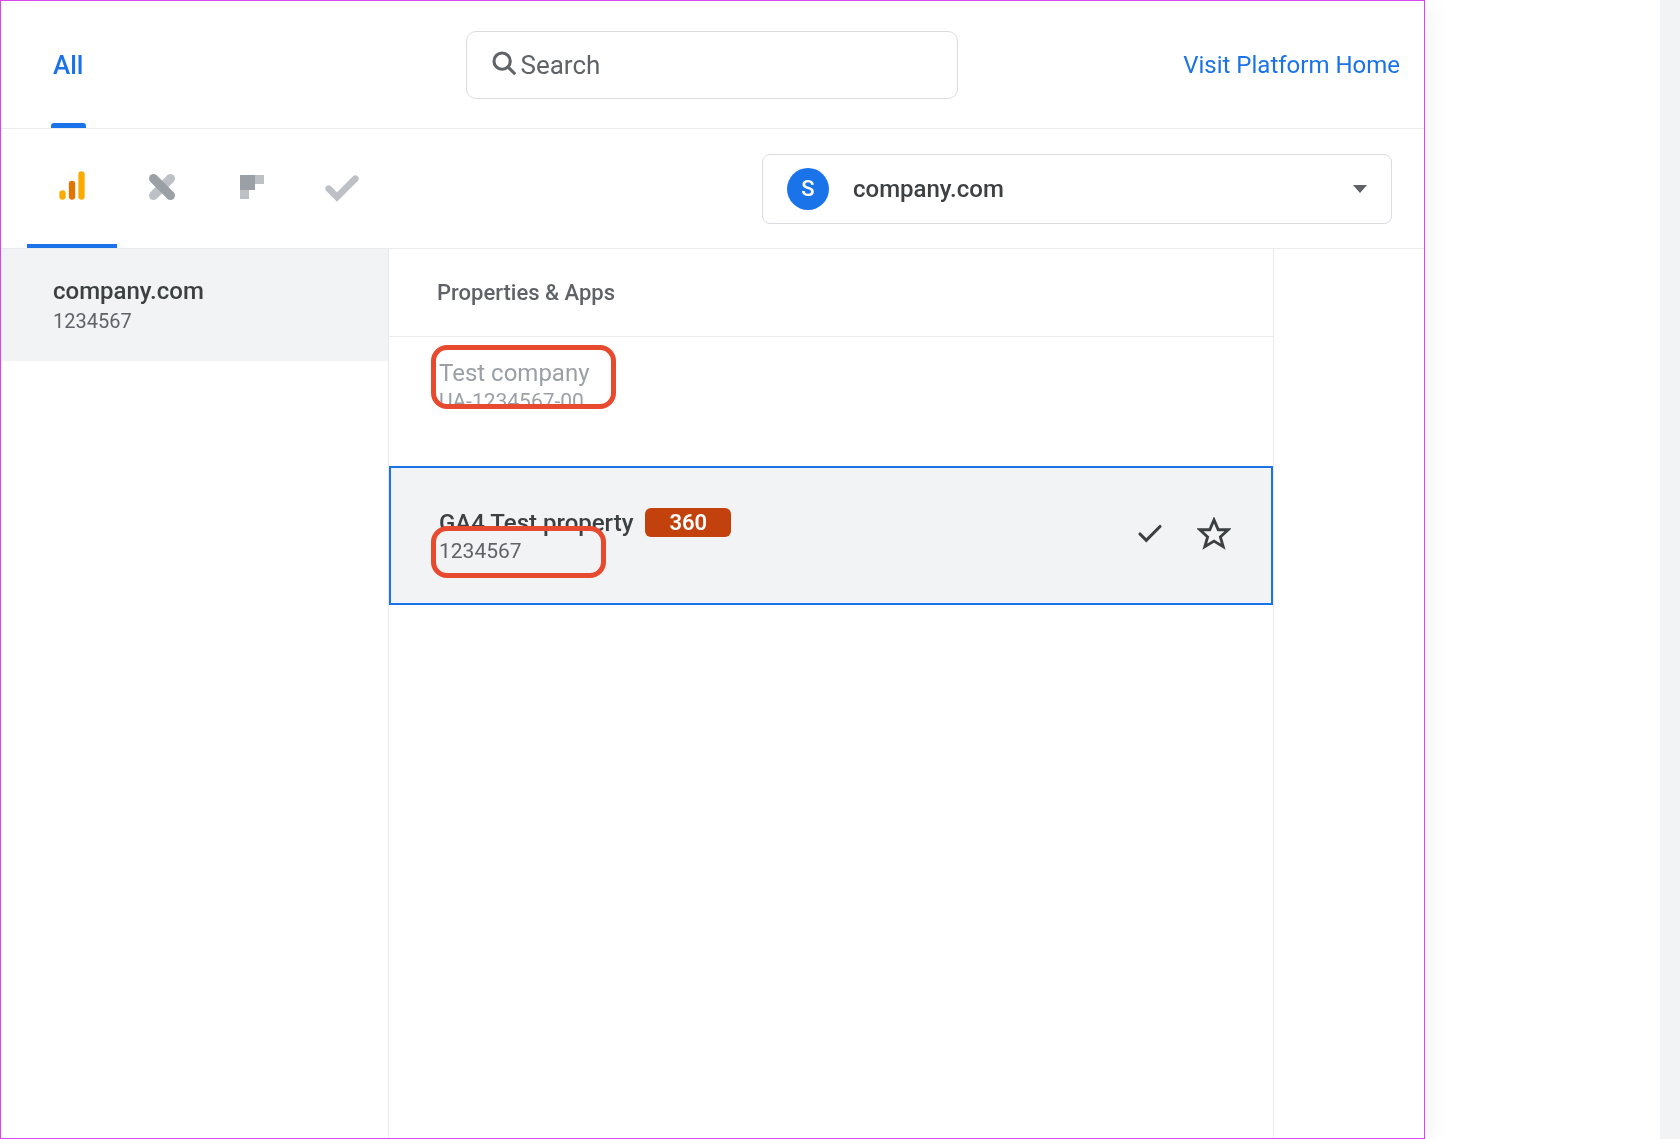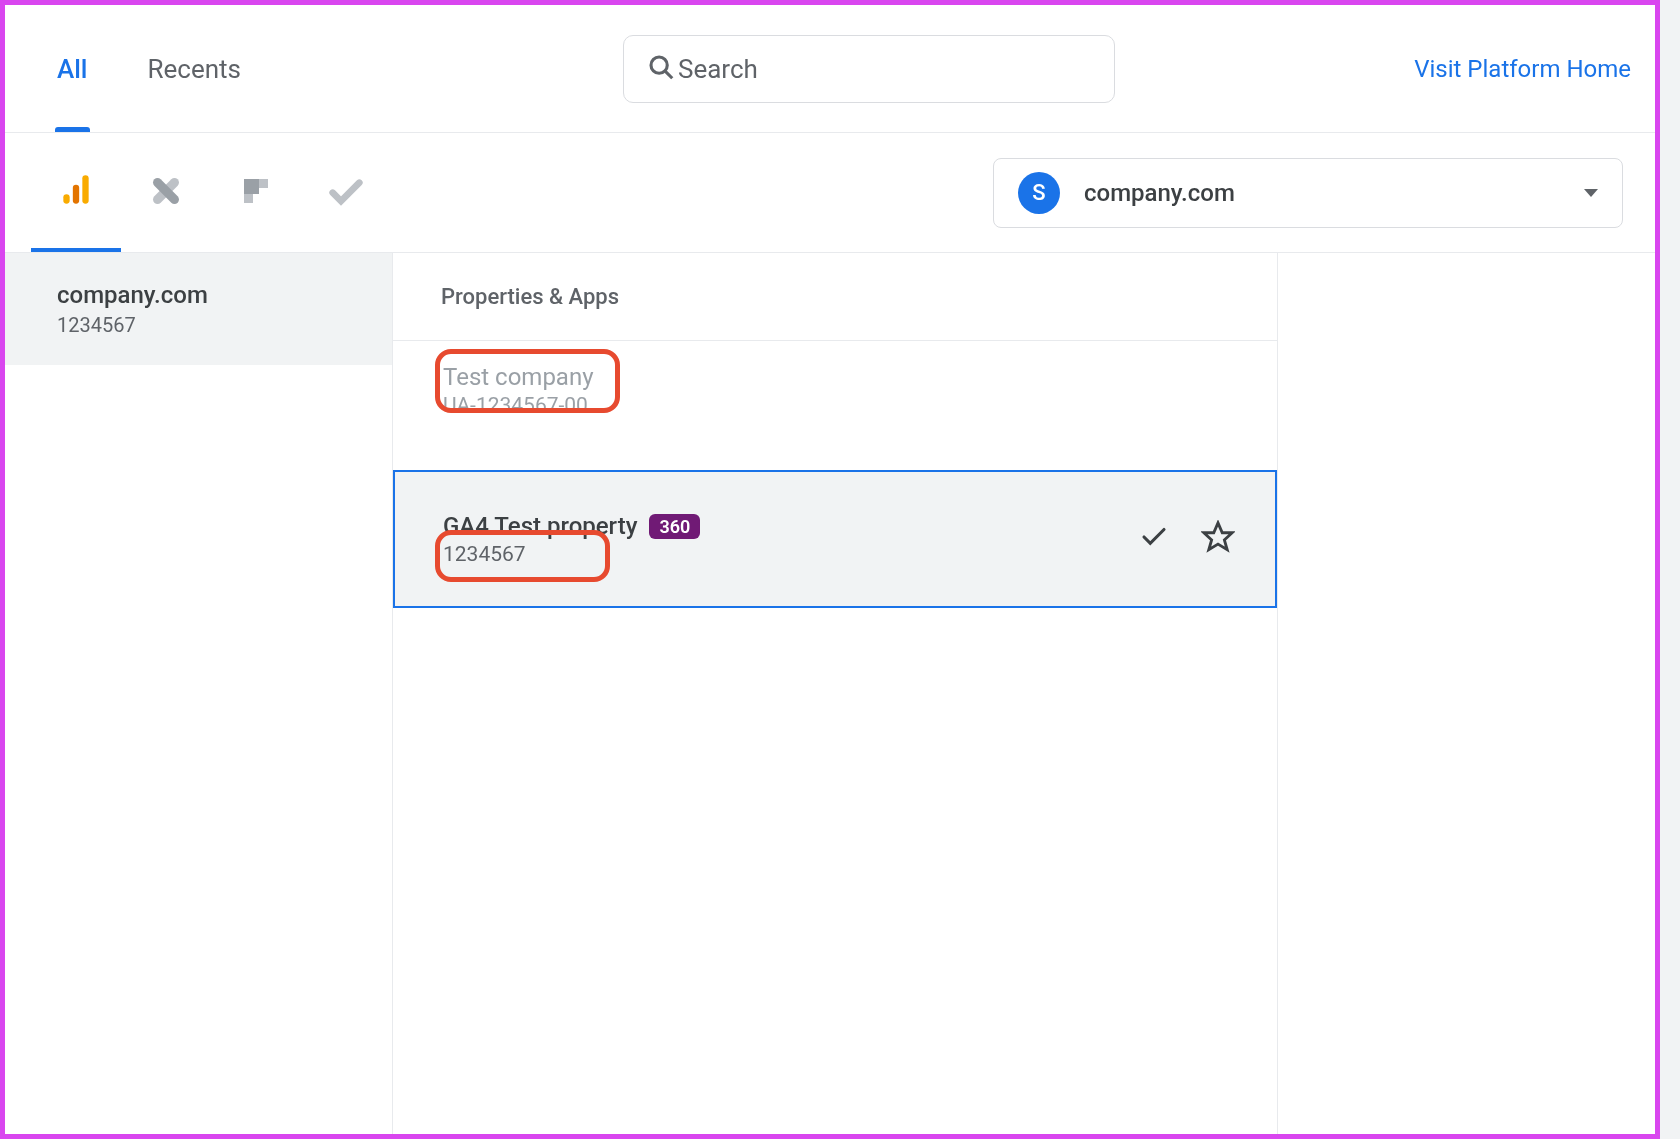--- a/index.html
+++ b/index.html
@@ -12,24 +12,24 @@
       background: #fff;
       width: 1680px;
       height: 1139px;
       overflow: hidden;
       position: relative;
     }
     .panel {
       position: absolute;
       top: 0;
       left: 0;
-      width: 1660px;
+      width: 1425px;
       height: 1139px;
       background: #fff;
-      border: 5px solid #d946ef;
+      border: 1px solid #d946ef;
       box-shadow: 0 4px 24px rgba(0,0,0,0.08);
     }
     
     .row1 {
       display: flex;
       align-items: center;
       height: 128px;
       padding: 0 24px 0 50px;
       border-bottom: 1px solid #e8eaed;
     }
@@ -215,26 +215,26 @@
       color: #3c4043;
     }
     .property-item.dim .name { color: #9aa0a6; font-weight: 400;}
     .property-item .id {
       font-size: 21px;
       color: #5f6368;
       margin-top: 2px;
     }
     .property-item.dim .id { color: #9aa0a6; }
     .badge360 {
-      background: #701a75;
+      background: #c2410c;
       color: #fff;
-      font-size: 18px;
+      font-size: 22px;
       font-weight: 600;
       border-radius: 6px;
-      padding: 2px 10px;
+      padding: 2px 24px;
     }
     .prop-actions {
       position: absolute;
       right: 40px;
       top: 50%;
       transform: translateY(-50%);
       display: flex;
       gap: 32px;
       align-items: center;
     }
@@ -254,21 +254,20 @@
     }
   </style>
 </head>
 <body>
 
 <div class="panel">
 
   <div class="row1">
     <div class="tabs">
       <div class="tab active">All</div>
-      <div class="tab">Recents</div>
     </div>
     <div class="search">
       <span>
         <svg width="30" height="30" viewBox="0 0 24 24" fill="none" stroke="#5f6368" stroke-width="2.5">
             <circle cx="10.5" cy="10.5" r="6.5"></circle>
             <line x1="15.5" y1="15.5" x2="21" y2="21"></line>
           </svg>
       </span>
       <input placeholder="Search" style="">
     </div>

